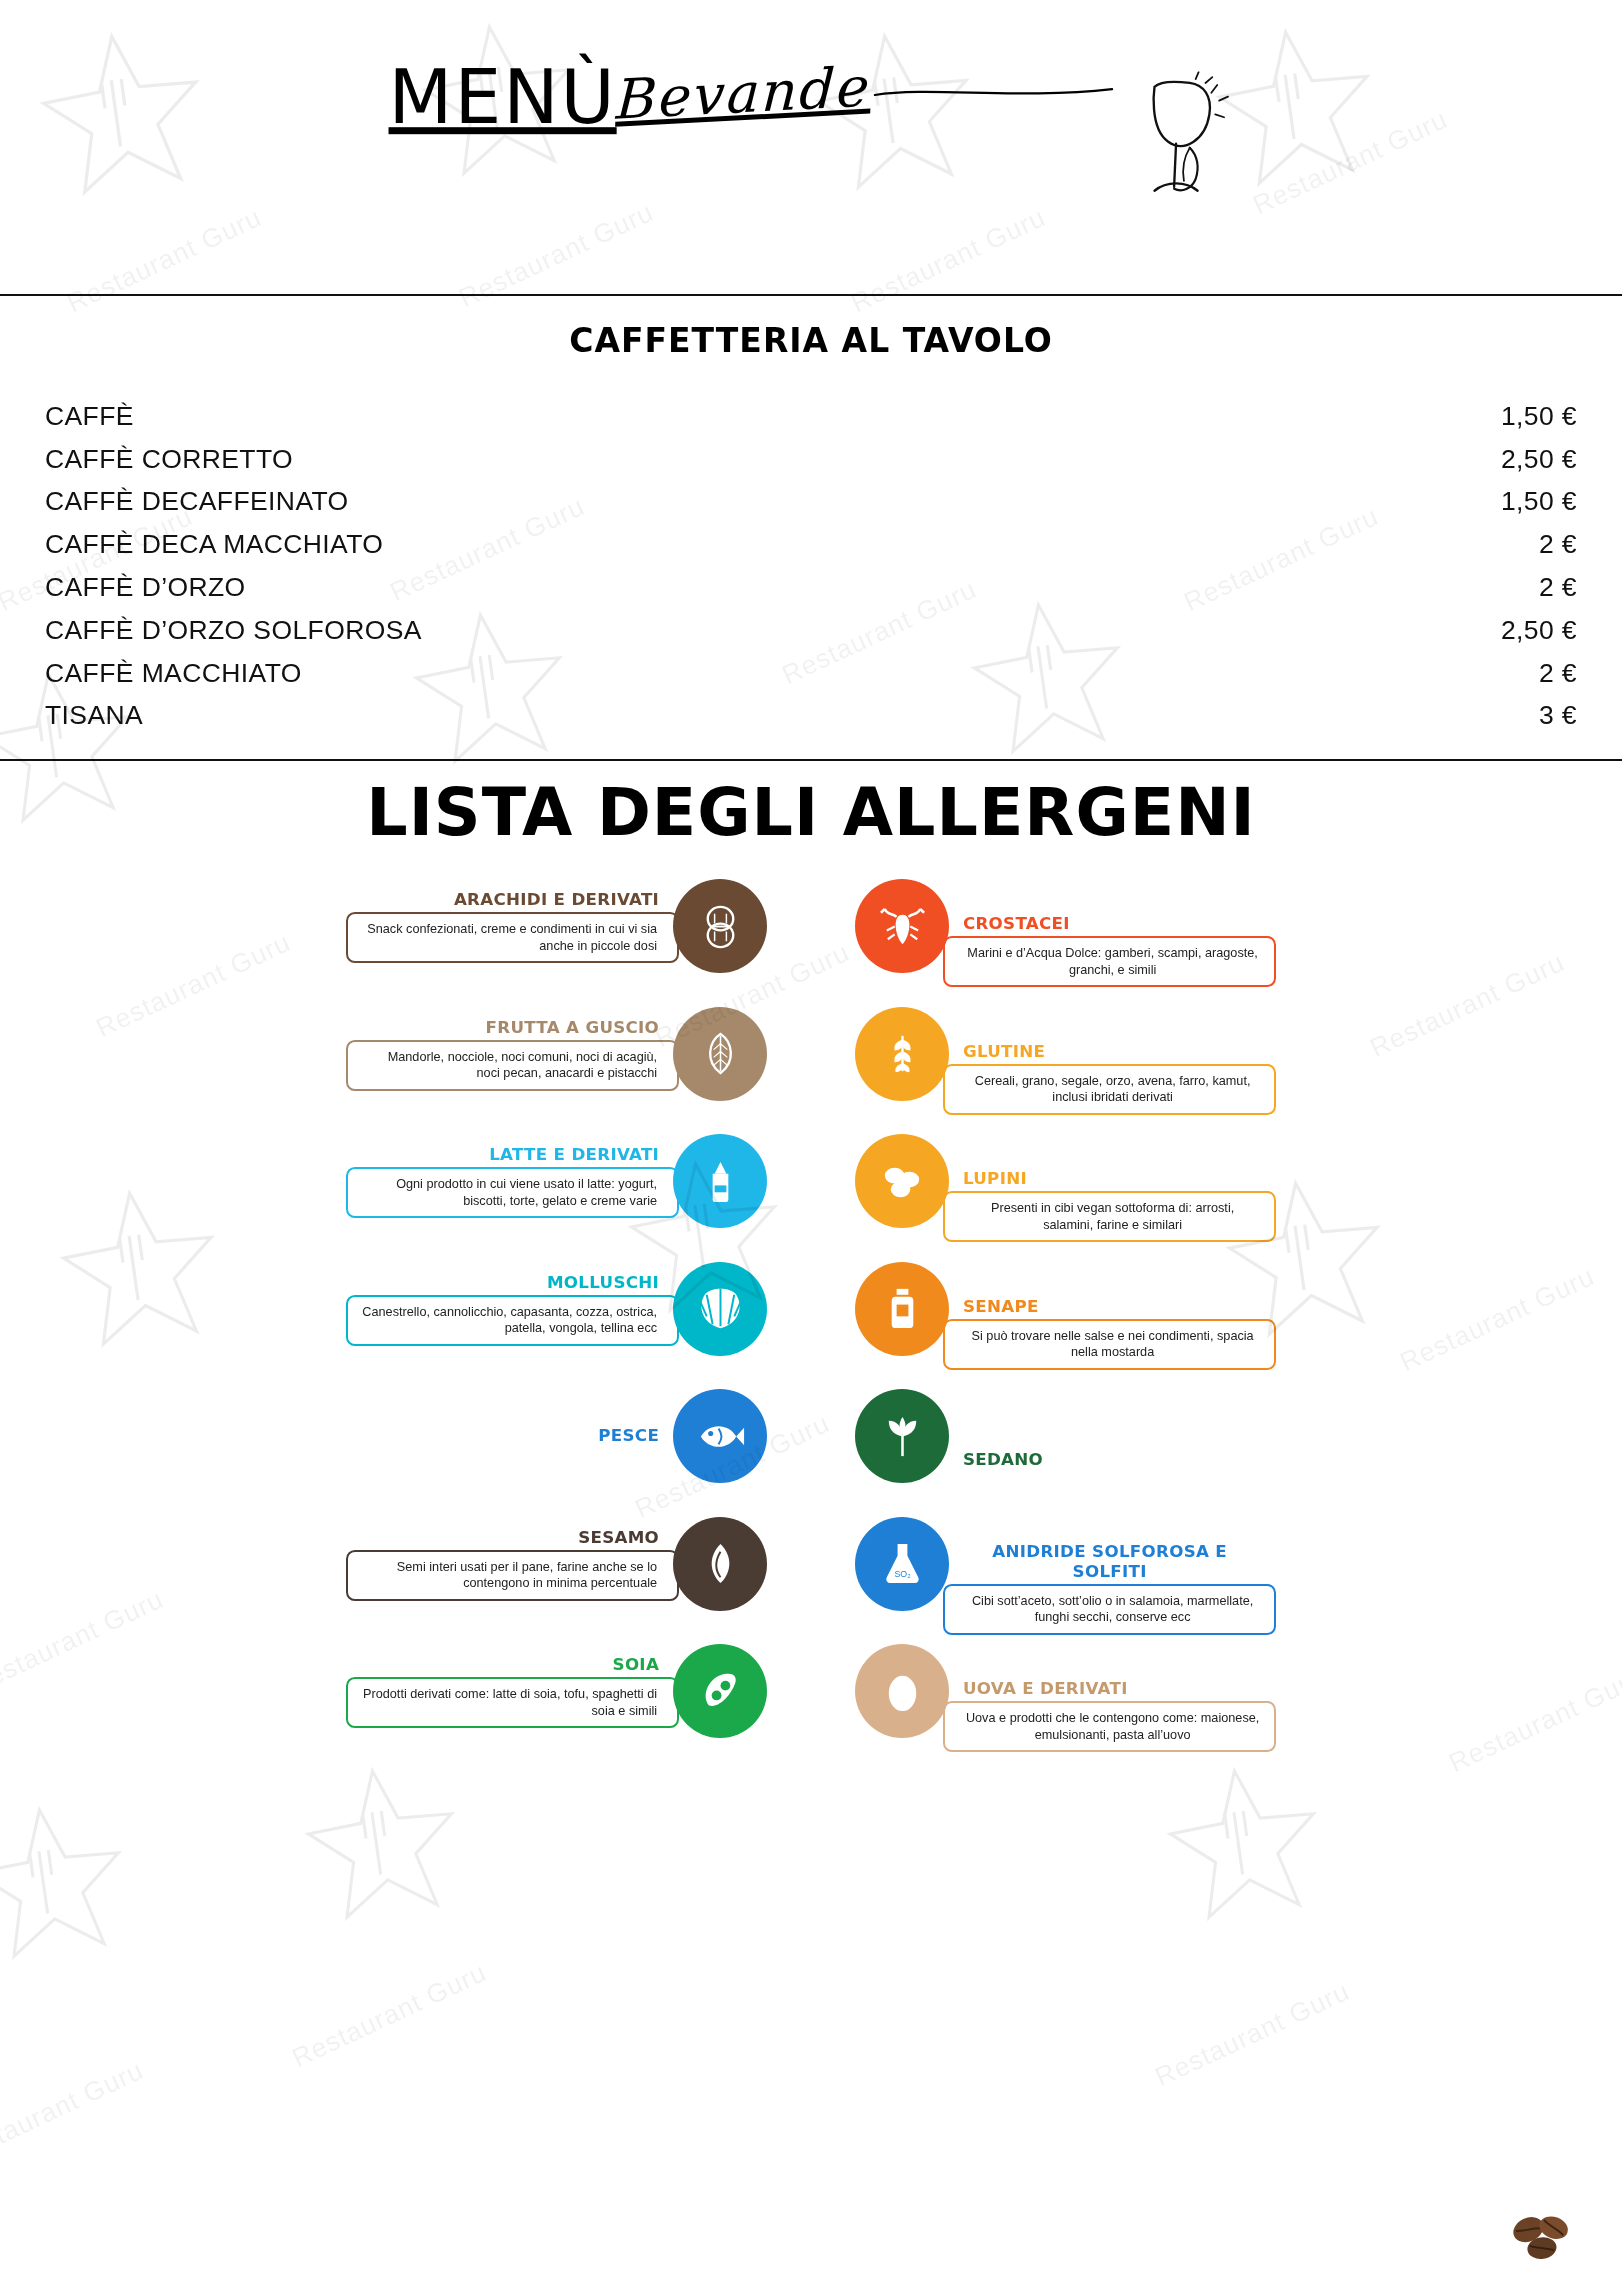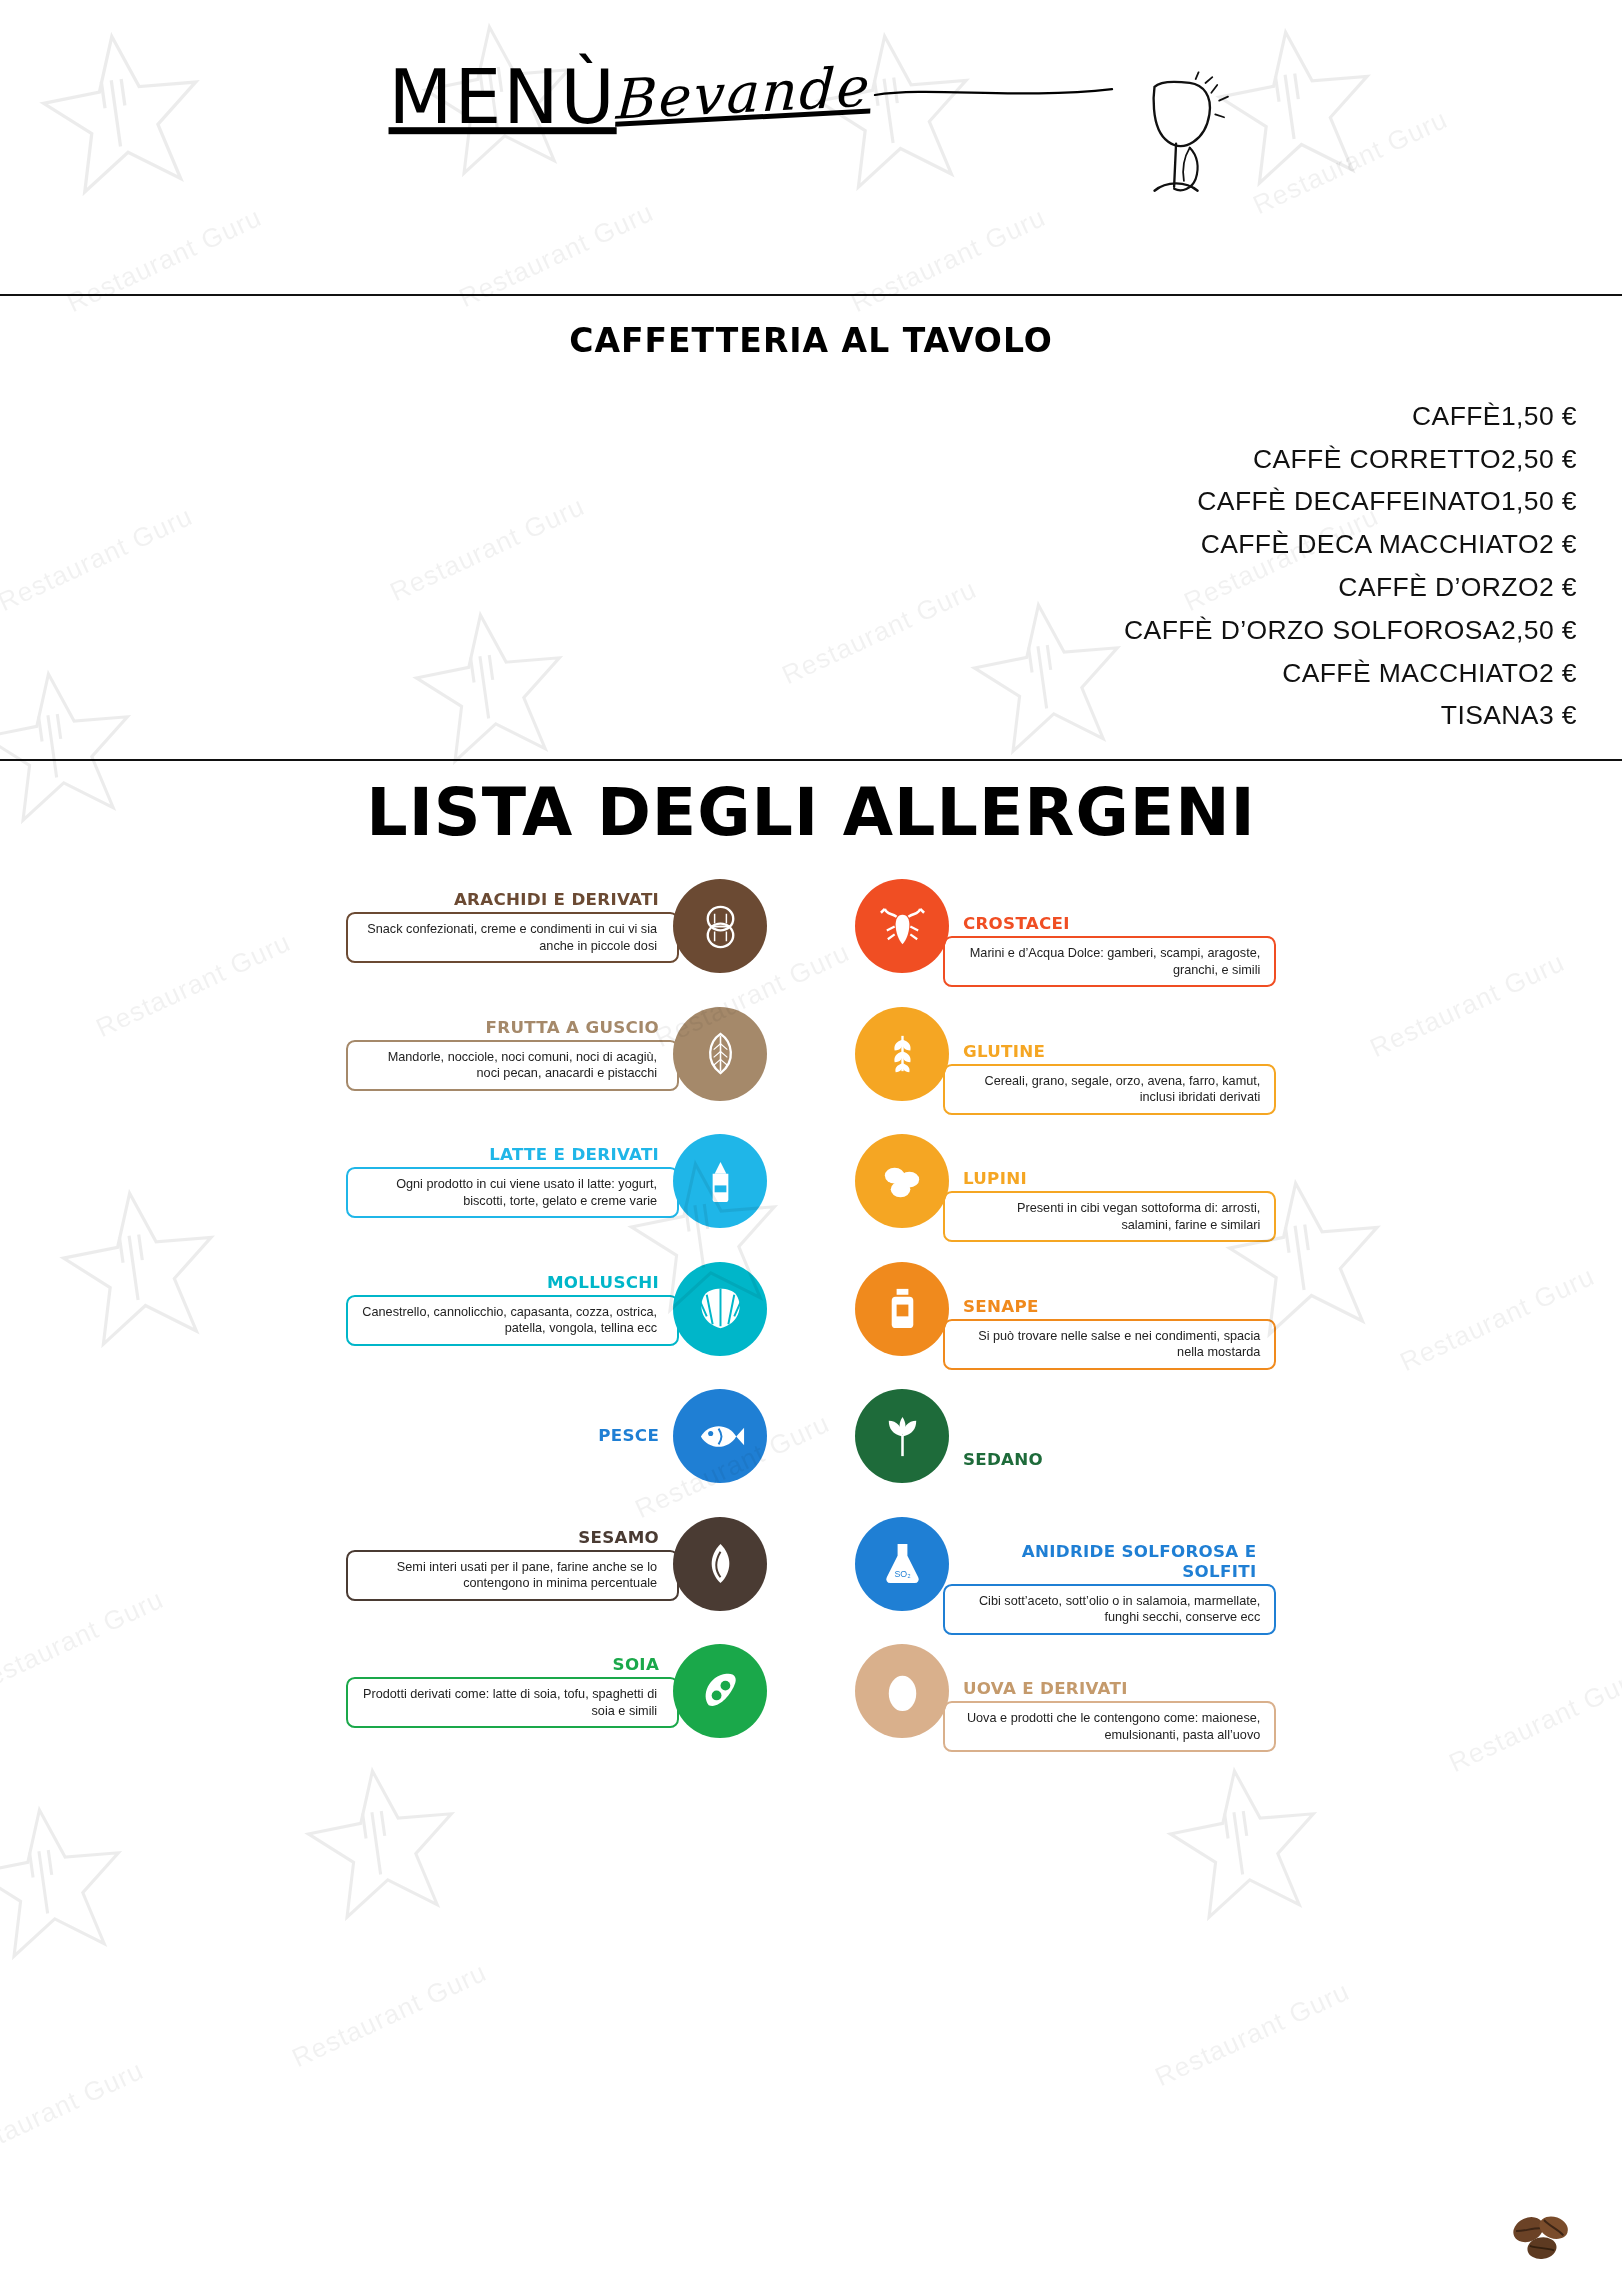--- a/index.html
+++ b/index.html
@@ -102,21 +102,21 @@
     margin-top: 25px;
     color: #000;
   }
 
   
   .items {
     margin: 35px 45px 0 45px;
   }
   .item-row {
     display: flex;
-    justify-content: flex-end;
+    justify-content: space-between;
     align-items: baseline;
     font-size: 26.5px;
     color: #111;
     padding: 5.9px 0;
     letter-spacing: 0.4px;
   }
   .item-name { white-space: nowrap; }
   .item-price { white-space: nowrap; }
 
   .rule {
@@ -166,21 +166,21 @@
     justify-content: center;
     flex: 0 0 auto;
     z-index: 2;
   }
   .a-text {
     flex: 1 1 auto;
     display: flex;
     flex-direction: column;
   }
   .allergen-col.left .a-text { align-items: flex-end; text-align: right; margin-right: -13.7px;}
-  .allergen-col.right .a-text { align-items: flex-start; text-align: right; margin-left: -13.7px; margin-top: 48px;}
+  .allergen-col.right .a-text { align-items: flex-start; text-align: center; margin-left: -13.7px; margin-top: 48px;}
   .a-name {
     font-family: "DejaVu Sans", sans-serif;
     font-weight: 700;
     font-size: 16.7px;
     letter-spacing: 0.3px;
     margin-bottom: 2.9px;
     padding: 0 19.6px;
   }
   .a-desc {
     font-size: 12.7px;

